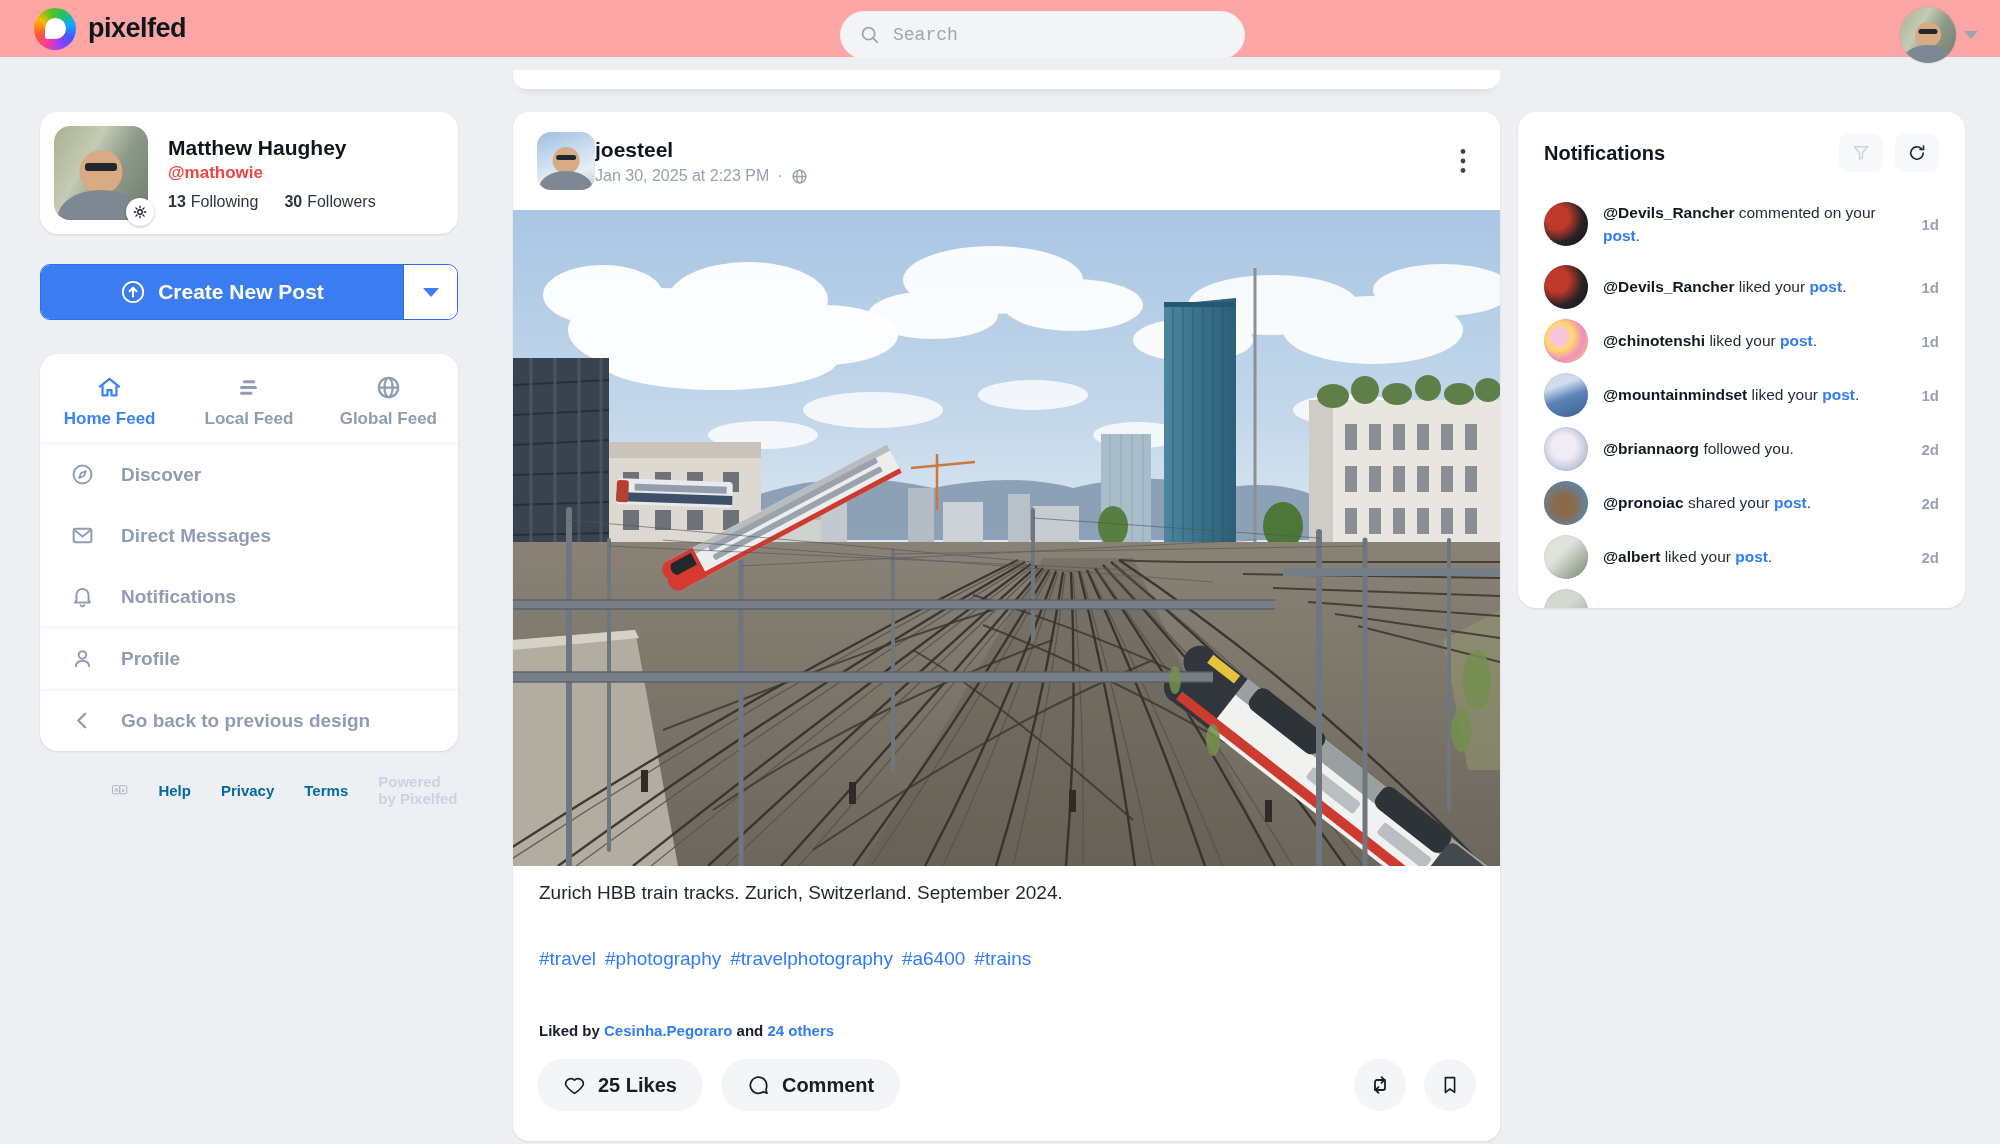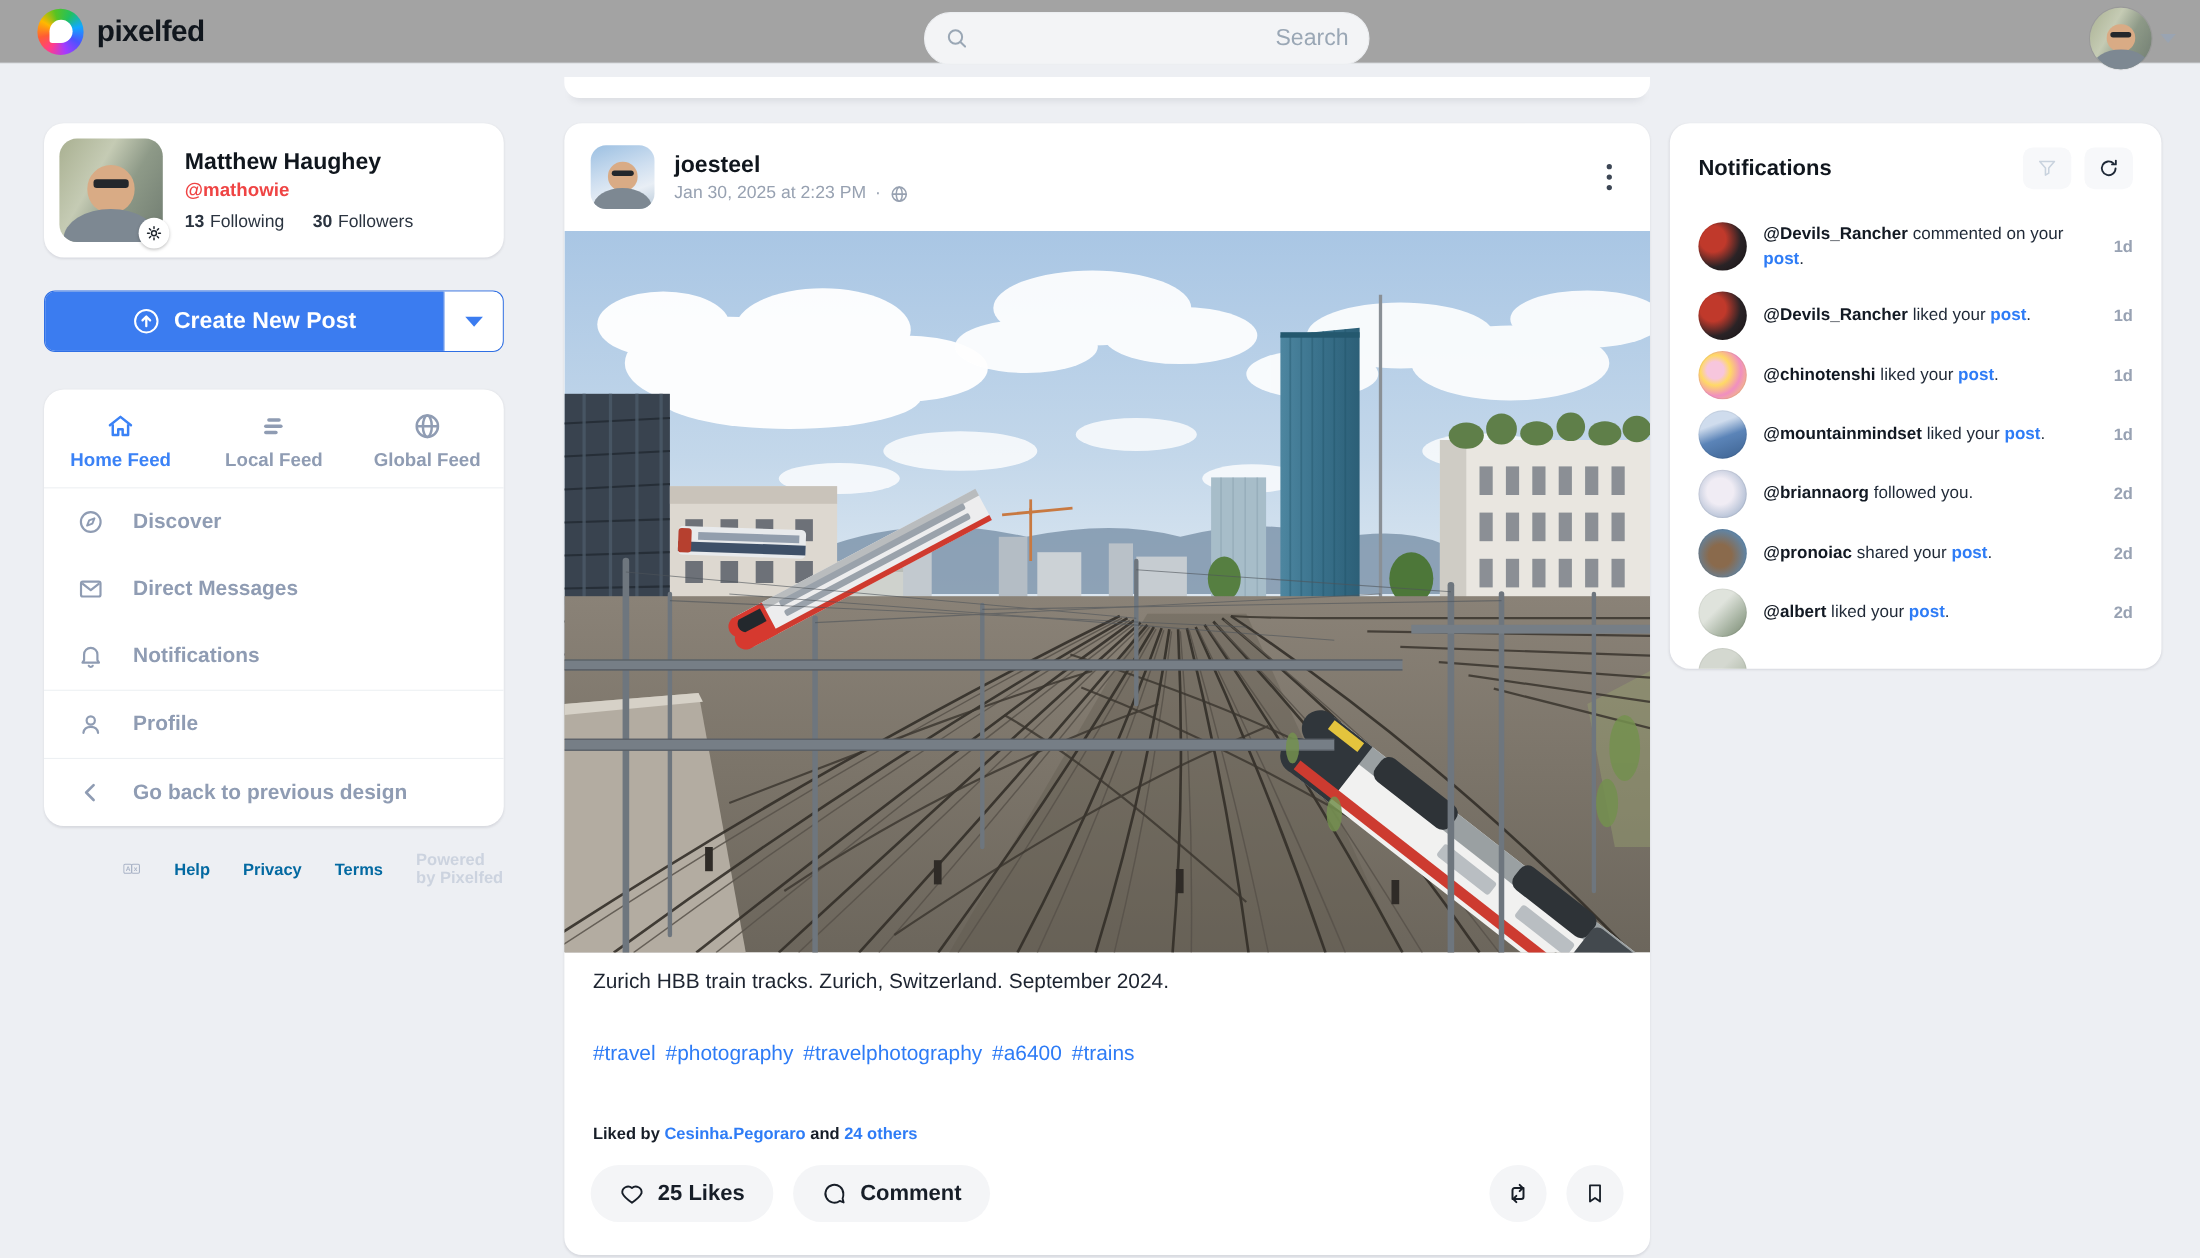--- a/index.html
+++ b/index.html
@@ -8,42 +8,42 @@
     font-family:"Liberation Sans", sans-serif;
     background:#edeff3;
     color:#17202b;
     position:relative;
   }
   svg { display:block; }
 
   
   .navbar {
     position:absolute; left:0; top:0; width:2000px; height:58px;
-    background:#a3a3a3; border-bottom:1px solid #eceff3;
+    background:#fca5a5; border-bottom:1px solid #eceff3;
     display:flex; align-items:center; z-index:10;
   }
   .brand { display:flex; align-items:center; gap:12px; margin-left:34px; }
   .logo {
     width:42px; height:42px; border-radius:50%;
     background:conic-gradient(from 210deg,#ff3b8d,#ff5c34,#ffb800,#58c322,#21c15f,#10a8ff,#4b53ff,#a43bff,#ff3b8d);
     position:relative;
   }
   .logo::after{
     content:""; position:absolute; left:11px; top:10px; width:21px; height:21px;
     background:#fff; border-radius:50% 50% 50% 12%;
   }
   .brand-name { font-size:27px; font-weight:700; letter-spacing:-0.5px; color:#10161d; }
   .searchwrap {
     position:absolute; left:840px; top:11px; width:405px; height:48px;
     background:#f3f4f6; border:1px solid #eceef1; border-radius:24px;
     display:flex; align-items:center; padding:0 18px; gap:12px;
   }
   .searchwrap input {
     border:none; outline:none; background:transparent; flex:1;
-    font-size:21px; color:#3c4654; font-family:Liberation Sans, sans-serif;text-align:right;
+    font-size:18px; color:#3c4654; font-family:Liberation Mono, monospace;
   }
   .searchwrap input::placeholder { color:#9aa7b5; }
   .nav-user { position:absolute; right:22px; top:7px; display:flex; align-items:center; gap:8px; }
   .nav-avatar { width:56px; height:56px; border-radius:50%; box-shadow:0 0 0 1px rgba(0,0,0,.06); }
   .caret-down { width:0; height:0; border-left:7px solid transparent; border-right:7px solid transparent; border-top:8px solid #9aa4b2; }
 
   
   .pav { position:relative; overflow:hidden; flex:none; }
   .pav::before { 
     content:""; position:absolute; left:50%; top:26%; width:46%; height:46%;
@@ -103,21 +103,21 @@
   .sidefooter .flink { font-size:15px; font-weight:700; color:#0369a1; cursor:pointer; }
   .sidefooter .powered { font-size:15px; font-weight:700; color:#ccd3df; }
 
   
   .maincol { position:absolute; left:513px; top:70px; width:987px; }
   .remnant {
     height:19px; background:#fff; border-radius:0 0 14px 14px;
     box-shadow:0 7px 9px -7px rgba(16,24,40,.18);
   }
   .postcard { margin-top:23px; border-radius:16px; overflow:hidden; }
-  .posthead { display:flex; align-items:center; padding:20px 24px; gap:18px; }
+  .posthead { display:flex; align-items:center; padding:20px 24px; }
   .post-av { width:58px; height:58px; border-radius:14px; }
   .pname { font-size:21px; font-weight:700; color:#10161d; line-height:1.2; }
   .pmeta { display:flex; align-items:center; gap:8px; margin-top:5px; font-size:16px; color:#97a1b1; }
   .dots { margin-left:auto; padding:6px 10px; cursor:pointer; }
   .photo { width:987px; height:656px; }
   .caption-block { padding:16px 26px 0; }
   .caption { font-size:19px; color:#1d2430; }
   .tags { margin-top:44px; font-size:19px; color:#2e7cf6; }
   .tags span { margin-right:9px; cursor:pointer; }
   .likedby { margin-top:52px; font-size:15px; font-weight:700; color:#171e28; }

